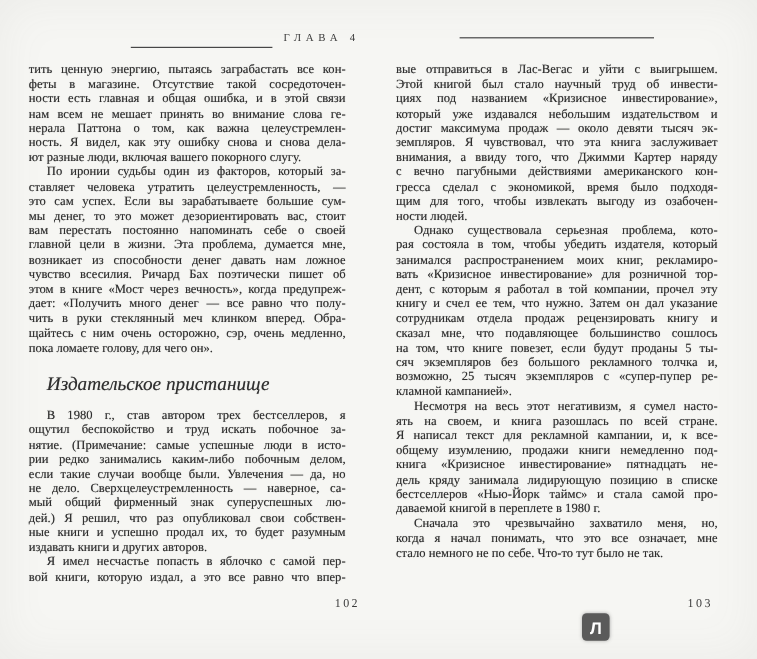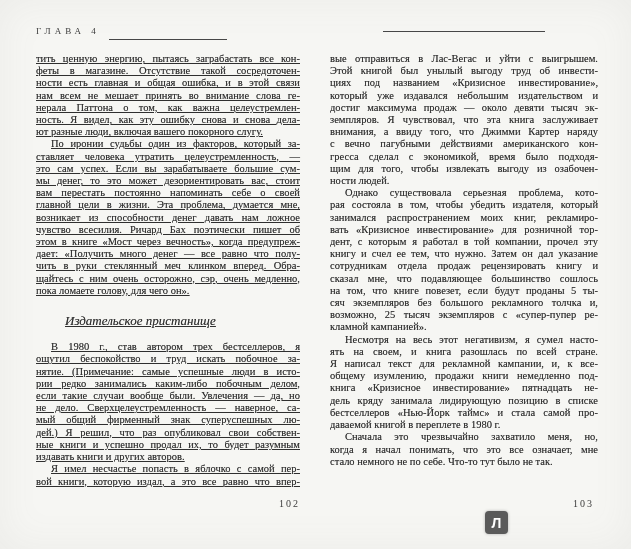--- a/index.html
+++ b/index.html
@@ -10,21 +10,21 @@
     overflow:hidden;
     font-family:"Liberation Serif", serif;
   }
   .scan {
     position:absolute; inset:0;
     box-shadow: inset 0 0 40px rgba(120,120,110,0.08);
   }
   
   .running-head {
     position:absolute;
-    text-align:left;
+    text-align:right;
     color:#3c3c3c;
   }
   .running-head .head-label { display:block; }
   .rh-left { left:36px; top:26px; width:264px; font-size:9px; letter-spacing:4px; }
   .rh-right { left:330px; top:28px; width:268px; font-size:7px; letter-spacing:1.6px; color:#4a4a4a; }
   .head-rule {
     margin:3px auto 0 auto;
     border-top:1.4px solid #474747;
     height:0;
   }
@@ -33,34 +33,34 @@
 
   
   .textcol {
     position:absolute;
     top:53px;
     color:#2f2f2f;
     font-size:10.5px;
     line-height:12.2px;
     text-shadow:0 0 0.6px rgba(47,47,47,0.55);
   }
-  .tc-left { left:36px; width:264px;text-decoration:underline; }
+  .tc-left { left:24px; width:264px; }
   .tc-right { left:330px; width:268px; }
   .line {
     text-align:justify;
     text-align-last:justify;
     white-space:nowrap;
     overflow:visible;
   }
   .line.last { text-align-last:left; }
   .line.indent { text-indent:15px; }
   .subheading {
     font-style:italic;
-    margin:18px 0 14px 29px;
-    font-size:13px;
+    margin:18px 0 14px 15px;
+    font-size:16px;
   }
 
   
   .page-number {
     position:absolute;
     top:498px;
     text-align:right;
     font-size:10px;
     letter-spacing:2px;
     color:#3a3a3a;
@@ -129,21 +129,21 @@
       <div class="line">мый общий фирменный знак суперуспешных лю-</div>
       <div class="line">дей.) Я решил, что раз опубликовал свои собствен-</div>
       <div class="line">ные книги и успешно продал их, то будет разумным</div>
       <div class="line last">издавать книги и других авторов.</div>
       <div class="line indent">Я имел несчастье попасть в яблочко с самой пер-</div>
       <div class="line">вой книги, которую издал, а это все равно что впер-</div>
     </div>
 
   <div class="textcol tc-right">
       <div class="line">вые отправиться в Лас-Вегас и уйти с выигрышем.</div>
-      <div class="line">Этой книгой был унылый выгоду труд об инвести-</div>
+      <div class="line">Этой книгой был стало научный труд об инвести-</div>
       <div class="line">циях под названием «Кризисное инвестирование»,</div>
       <div class="line">который уже издавался небольшим издательством и</div>
       <div class="line">достиг максимума продаж — около девяти тысяч эк-</div>
       <div class="line">земпляров. Я чувствовал, что эта книга заслуживает</div>
       <div class="line">внимания, а ввиду того, что Джимми Картер наряду</div>
       <div class="line">с вечно пагубными действиями американского кон-</div>
       <div class="line">гресса сделал с экономикой, время было подходя-</div>
       <div class="line">щим для того, чтобы извлекать выгоду из озабочен-</div>
       <div class="line last">ности людей.</div>
       <div class="line indent">Однако существовала серьезная проблема, кото-</div>

